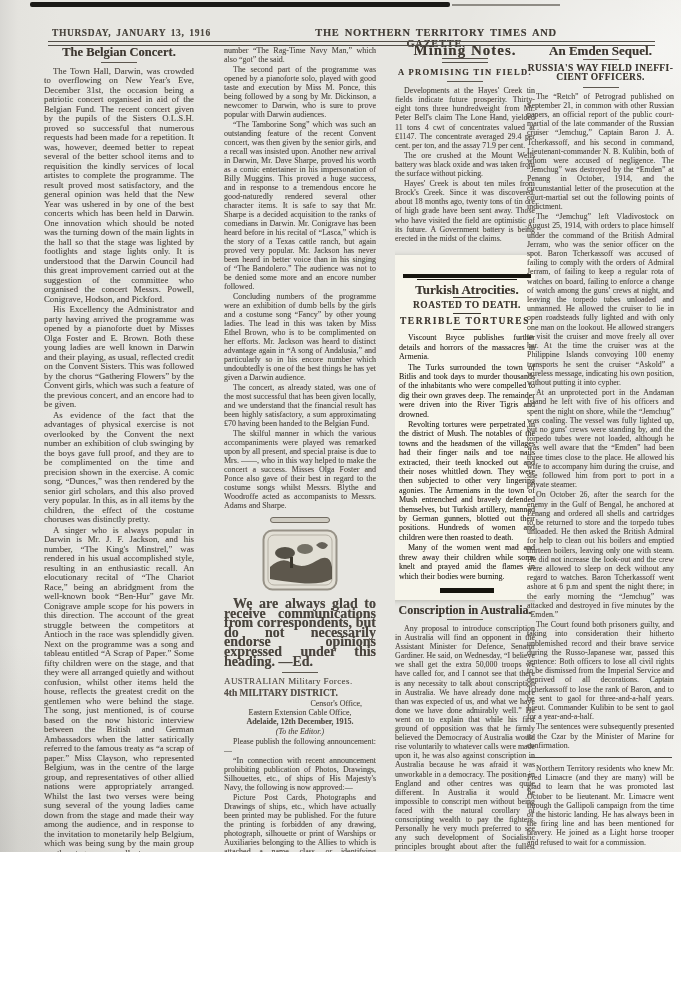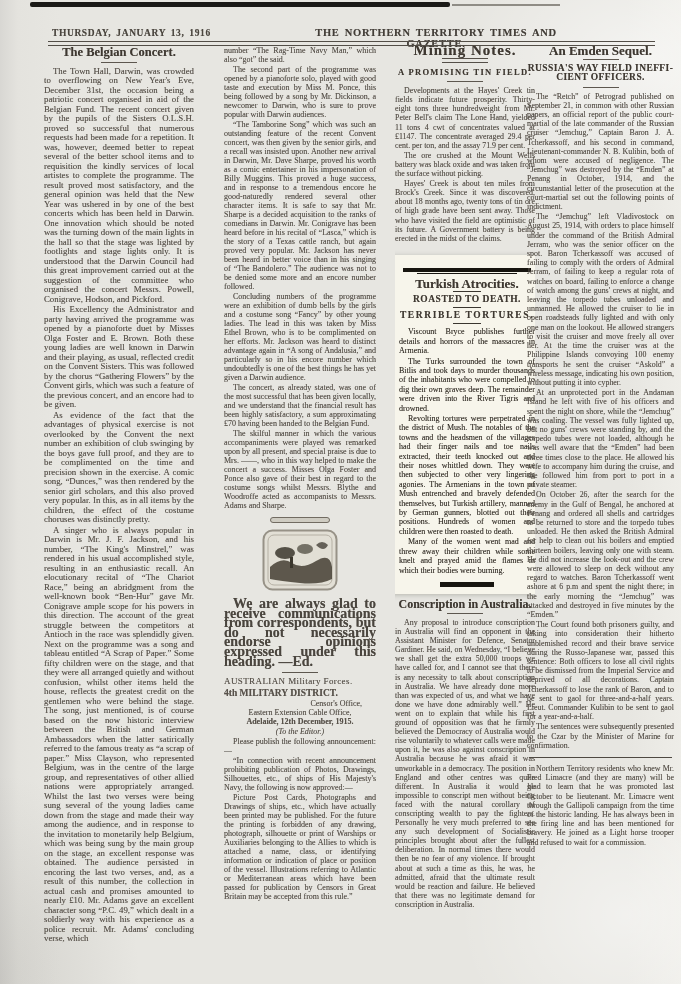--- a/index.html
+++ b/index.html
@@ -1,17 +1,17 @@
 <!DOCTYPE html>
 <html lang="en"><head>
 <meta charset="utf-8">
 <style>
   html,body{margin:0;padding:0;}
   .page{
-    position:relative;width:681px;height:984px;overflow:hidden;
+    position:relative;width:681px;height:852px;overflow:hidden;
     font-family:"Liberation Serif","DejaVu Serif",serif;
     color:#57514a;
     background:
       radial-gradient(ellipse 260px 180px at 94% 6%, rgba(255,255,255,0.55), transparent 70%),
       radial-gradient(ellipse 240px 220px at 92% 93%, rgba(255,255,255,0.45), transparent 70%),
       radial-gradient(ellipse 200px 300px at 0% 100%, rgba(120,118,112,0.18), transparent 70%),
       linear-gradient(90deg,#d8d7d3 0px,#e4e3de 18px,#e7e6e1 60px,#e7e6e1 92%,#eeede8 100%),
       #e7e6e1;
   }
   .txt{ text-shadow:0 0 0.5px rgba(90,84,76,0.55); }
@@ -34,21 +34,21 @@
   .h-belgian{font-size:12.5px;padding-top:2px;}
   .h-mining{font-size:15px;letter-spacing:1px;}
   .h-tin{font-size:8.5px;letter-spacing:1.3px;font-weight:bold;}
   .h-emden{font-size:13px;}
   .h-sub-caps{font-size:9.5px;letter-spacing:0.4px;}
   .h-conscription{font-size:12px;}
   .rule-short{width:36px;border-top:1.2px solid #5d574f;margin:4px auto;height:0;}
   .rule-double{width:46px;border-top:1.6px solid #544f48;border-bottom:1px solid #544f48;height:3px;margin:3px auto 5px;}
   .long-rule{border-top:1.6px solid #4e4942;margin:7px 2px 6px;}
   
-  .turkish-box{margin:12px -9px 6px -5px;background:#f7f5eb;padding:11px 9px 7px;box-shadow:0 1px 5px rgba(55,50,42,0.28);color:#322d26;}
+  .turkish-box{margin:12px -9px 6px -5px;background:#f7f5eb;padding:17px 9px 7px;box-shadow:0 1px 5px rgba(55,50,42,0.28);color:#322d26;}
   .turkish-box p.para{font-size:8px;line-height:9.4px;color:#322d26;}
   .box-bar-thick{height:4px;background:#17150f;margin:2px 4px 1px;}
   .box-bar-thin{height:1.3px;background:#17150f;margin:0 18px 5px;}
   .h-turkish{font-size:13px;}
   .h-roasted{font-size:9.5px;letter-spacing:0.5px;}
   .h-terrible{font-size:9.5px;letter-spacing:1.6px;}
   .box-rule{width:28px;border-top:1px solid #3a362f;margin:3px auto;}
   .box-bottom{width:54px;height:5px;background:#17150f;margin:7px auto 0;}
   
   .pill-divider{width:58px;height:4px;border:1.5px solid #716b61;border-radius:4px;margin:7px auto 6px;background:#cfccc2;}

